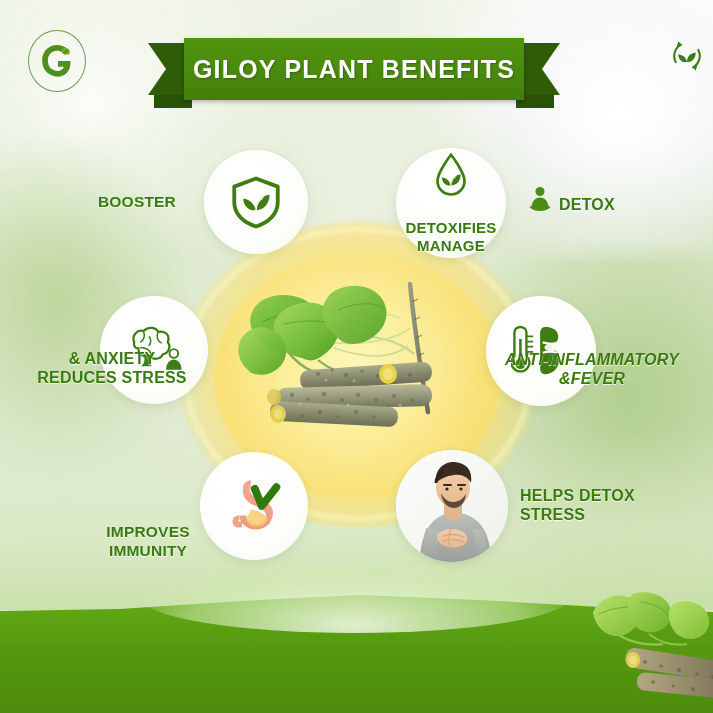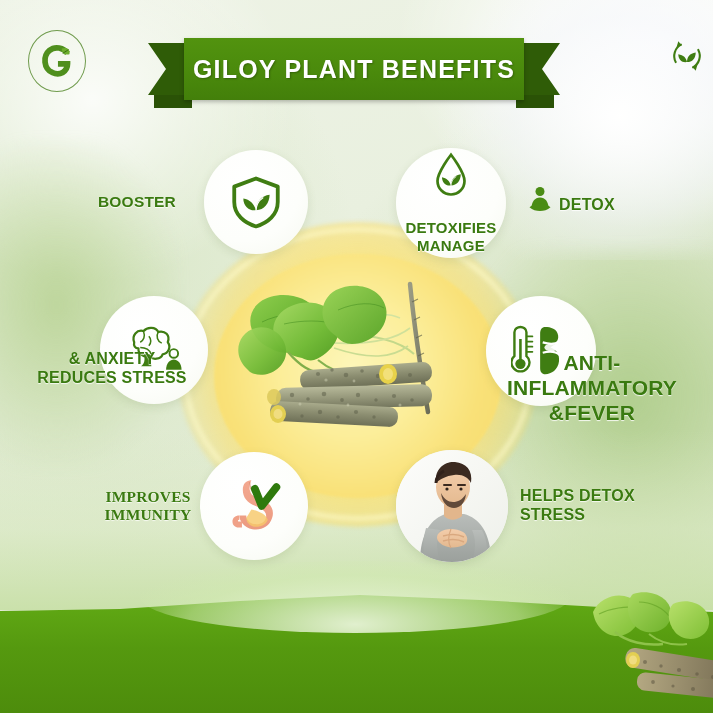--- a/index.html
+++ b/index.html
@@ -115,23 +115,23 @@
   #pod-detox .ptxt{ font-size:16px; }
 
   #pod-stress{ left:100px; top:296px; width:108px; height:108px; }
   #pod-stress .circle{ width:108px; height:108px; }
   #lbl-stress{ position:absolute; left:14px; top:349px; width:196px; z-index:6; }
   #lbl-stress .ptxt{ font-size:16px; line-height:1.2; }
 
   #pod-antiinf{ left:486px; top:296px; width:110px; height:110px; }
   #pod-antiinf .circle{ width:110px; height:110px; }
   #lbl-antiinf{ position:absolute; left:480px; top:350px; width:224px; z-index:6; }
-  #lbl-antiinf .ptxt{ font-size:21px; line-height:1.2; }
-
-  #pod-digestion{ left:90px; top:452px; width:218px; height:108px; display:flex; align-items:center;font-family:Liberation Serif, serif; }
+  #lbl-antiinf .ptxt{ font-size:16px; line-height:1.2;font-style:italic; }
+
+  #pod-digestion{ left:90px; top:452px; width:218px; height:108px; display:flex; align-items:flex-end; }
   #pod-digestion .circle{ width:108px; height:108px; position:absolute; right:0; top:0; }
   #pod-digestion .ptxt{ width:116px; }
 
   #pod-manage{ left:396px; top:450px; width:300px; height:112px; display:flex; align-items:center; }
   .photo-circle{
     width:112px; height:112px; border-radius:50%; overflow:hidden; position:relative;
     background:#f4f6f1; box-shadow:0 3px 10px rgba(90,110,60,0.16); flex:none;
   }
   #pod-manage .ptxt{ margin-left:12px; width:140px; text-align:left; font-size:16px; }
   #leaf-cycle{ position:absolute; right:6px; top:36px; }

